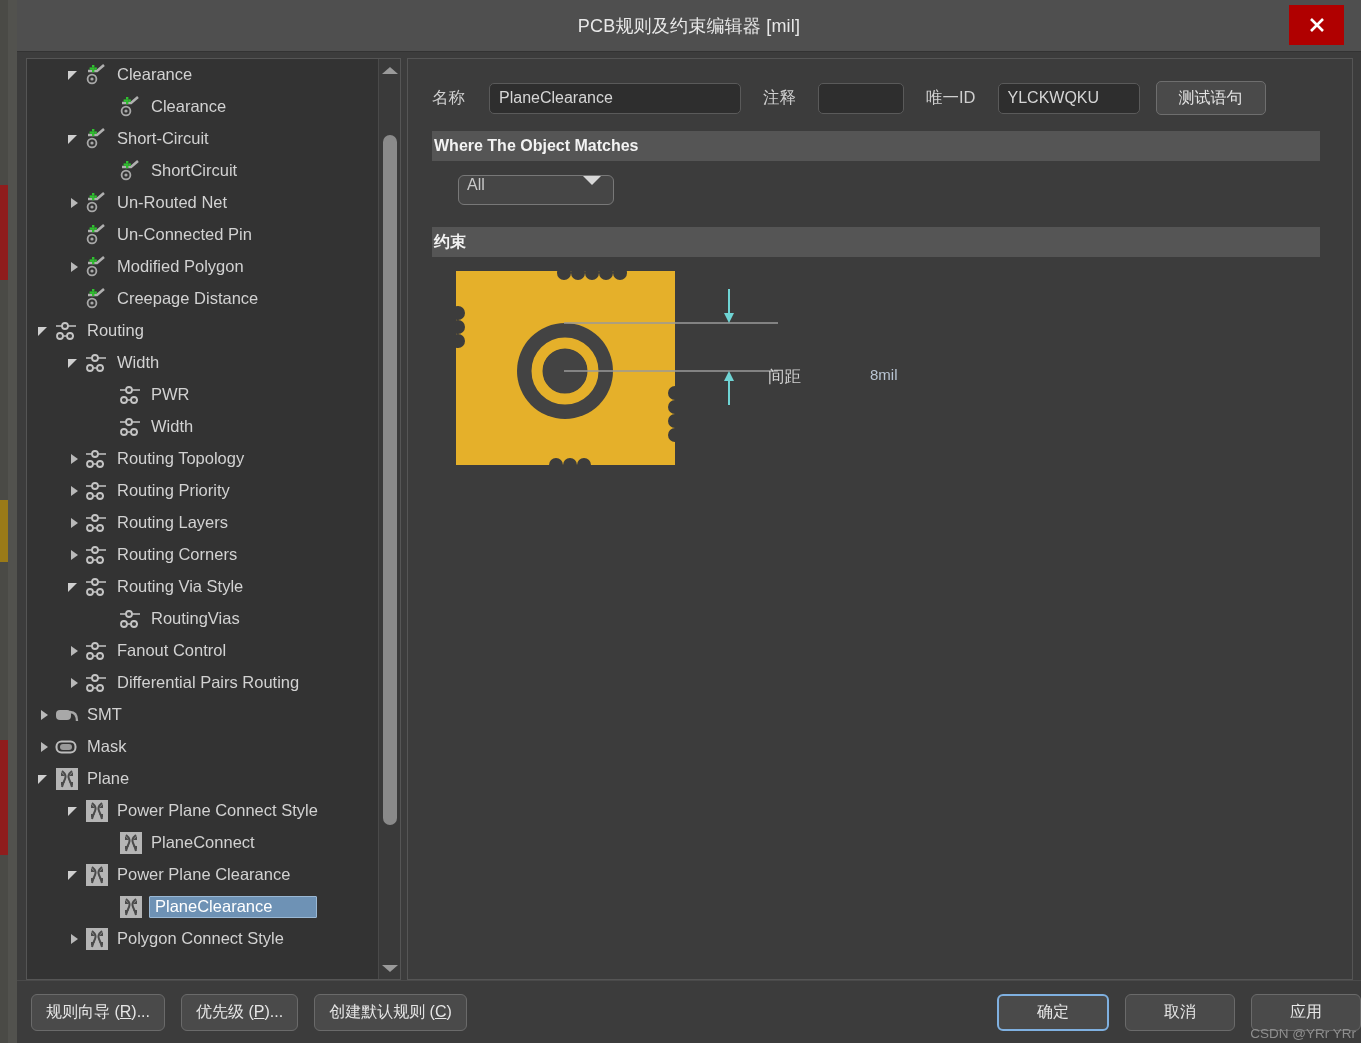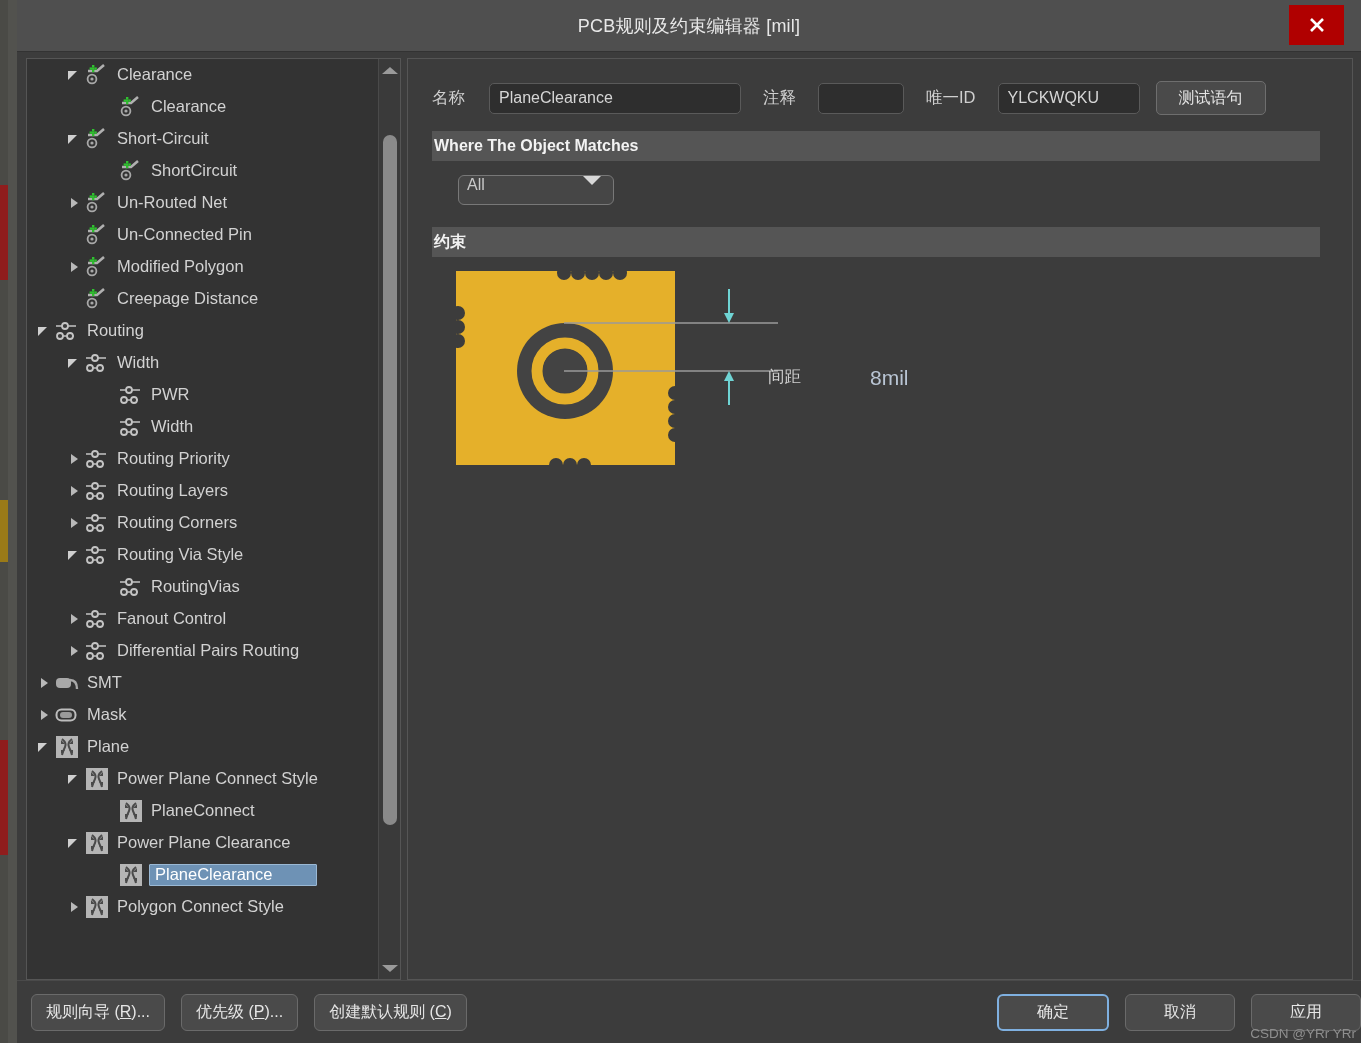--- a/index.html
+++ b/index.html
@@ -204,21 +204,21 @@
   }
 
   .constraint-area { position: relative; margin-top: 14px; height: 260px; }
   .diagram { position: absolute; left: 48px; top: 0; }
   .dim-label {
     position: absolute; left: 360px; top: 95px;
     color: #cfcfcf; font-size: 16.5px;
   }
   .dim-value {
     position: absolute; left: 462px; top: 95px;
-    color: #b9c5d4; font-size: 21px;
+    color: #b9c5d4; font-size: 15px;
   }
 
   
   .footer {
     flex: 0 0 63px; height: 63px;
     background: #3c3c3c;
     position: relative;
     border-top: 1px solid #4a4a4a;
     display: flex; align-items: center;
   }
@@ -435,20 +435,31 @@
           <div class="tree-row" style="padding-left: 74px;">
             <span class="arrow"></span>
             <svg width="26" height="26" viewBox="0 0 26 26" class="tree-icon">
               <line x1="2" y1="8" x2="22" y2="8" stroke="#adadad" stroke-width="1.8"></line>
               <circle cx="11" cy="8" r="3" fill="#3a3a3a" stroke="#c4c4c4" stroke-width="1.8"></circle>
               <line x1="3" y1="18" x2="20" y2="18" stroke="#adadad" stroke-width="1.8"></line>
               <circle cx="6" cy="18" r="3" fill="#3a3a3a" stroke="#c4c4c4" stroke-width="1.8"></circle>
               <circle cx="16" cy="18" r="3" fill="#3a3a3a" stroke="#c4c4c4" stroke-width="1.8"></circle>
             </svg>
             <span class="tree-label">Width</span>
+          </div>
+          <div class="tree-row" style="padding-left: 40px;">
+            <span class="arrow right"></span>
+            <svg width="26" height="26" viewBox="0 0 26 26" class="tree-icon">
+              <line x1="2" y1="8" x2="22" y2="8" stroke="#adadad" stroke-width="1.8"></line>
+              <circle cx="11" cy="8" r="3" fill="#3a3a3a" stroke="#c4c4c4" stroke-width="1.8"></circle>
+              <line x1="3" y1="18" x2="20" y2="18" stroke="#adadad" stroke-width="1.8"></line>
+              <circle cx="6" cy="18" r="3" fill="#3a3a3a" stroke="#c4c4c4" stroke-width="1.8"></circle>
+              <circle cx="16" cy="18" r="3" fill="#3a3a3a" stroke="#c4c4c4" stroke-width="1.8"></circle>
+            </svg>
+            <span class="tree-label">Routing Topology</span>
           </div>
           <div class="tree-row" style="padding-left: 40px;">
             <span class="arrow right"></span>
             <svg width="26" height="26" viewBox="0 0 26 26" class="tree-icon">
               <line x1="2" y1="8" x2="22" y2="8" stroke="#adadad" stroke-width="1.8"></line>
               <circle cx="11" cy="8" r="3" fill="#3a3a3a" stroke="#c4c4c4" stroke-width="1.8"></circle>
               <line x1="3" y1="18" x2="20" y2="18" stroke="#adadad" stroke-width="1.8"></line>
               <circle cx="6" cy="18" r="3" fill="#3a3a3a" stroke="#c4c4c4" stroke-width="1.8"></circle>
               <circle cx="16" cy="18" r="3" fill="#3a3a3a" stroke="#c4c4c4" stroke-width="1.8"></circle>
             </svg>

